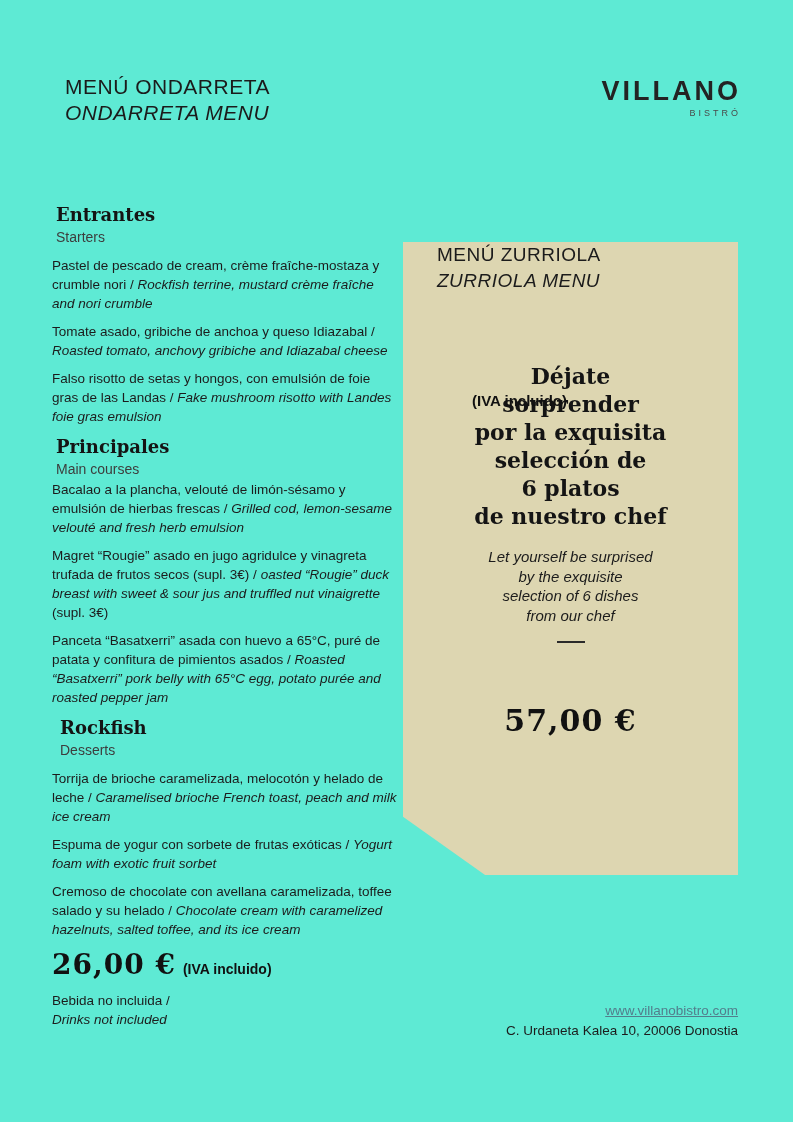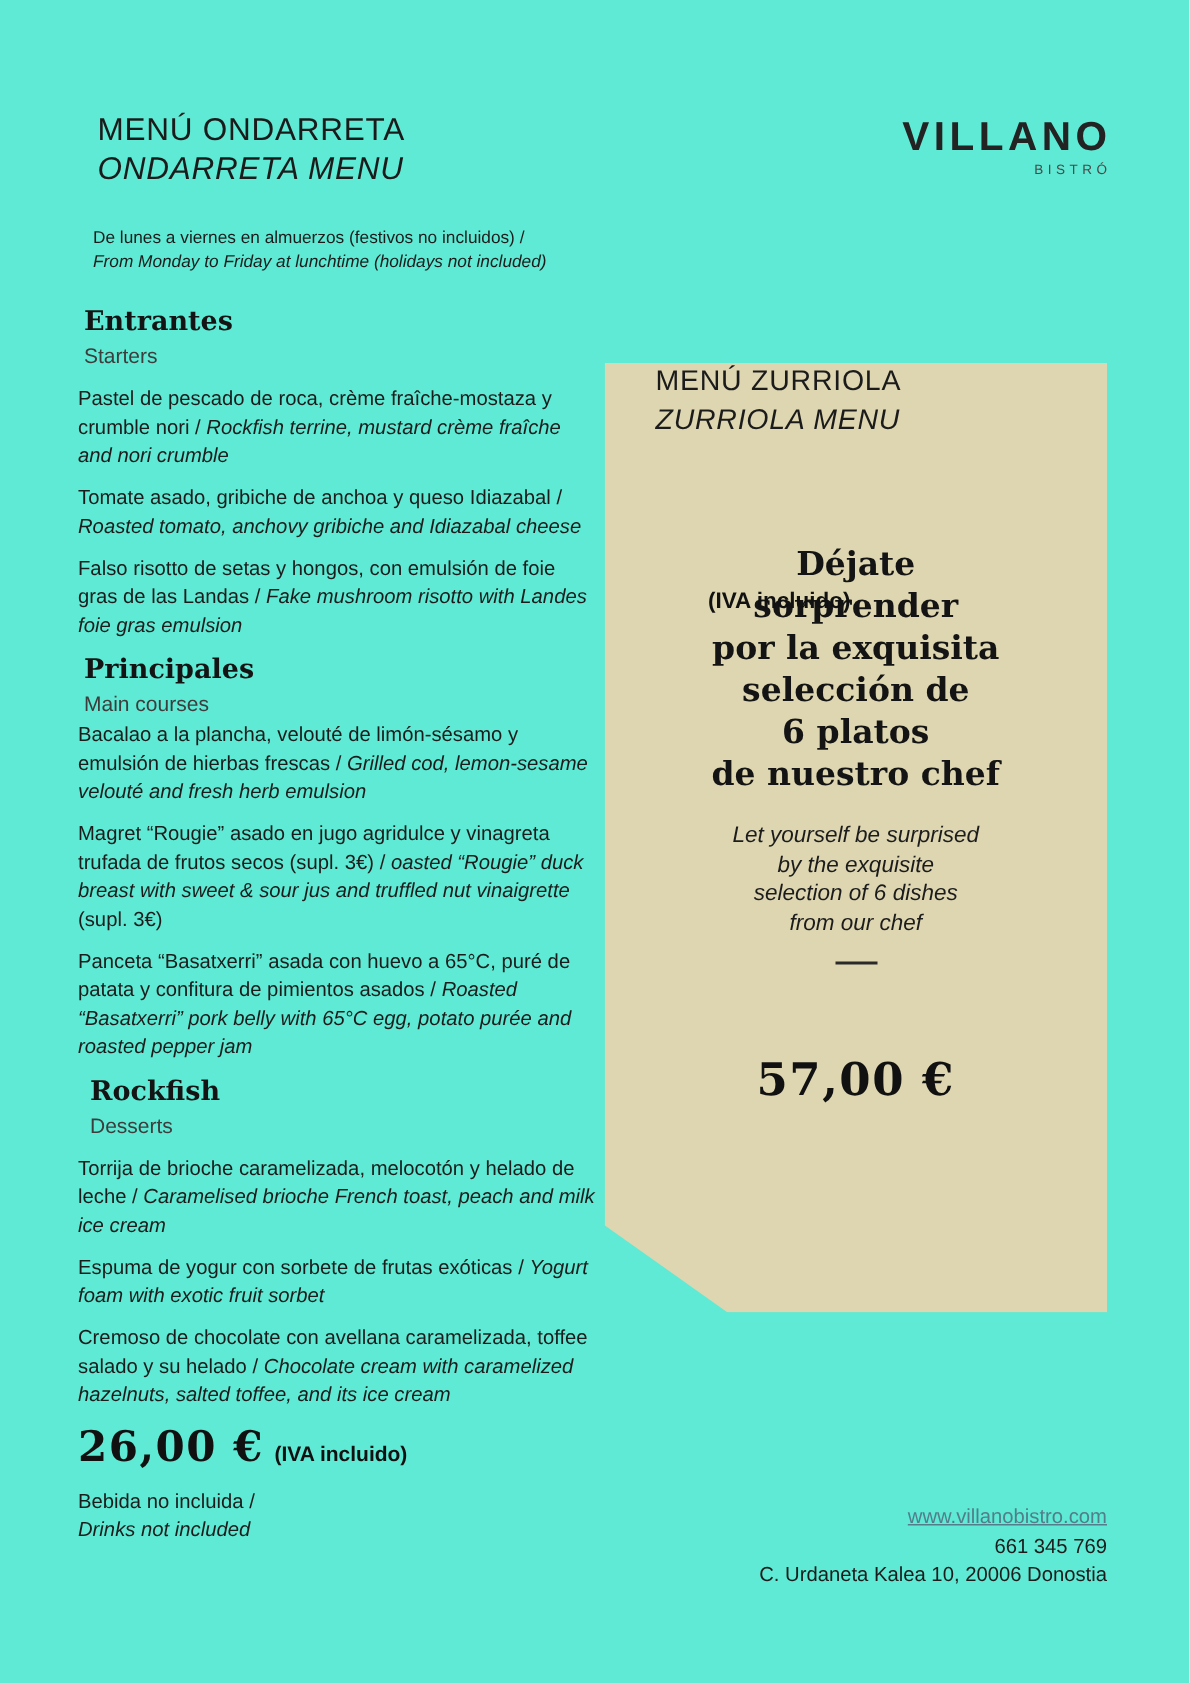--- a/index.html
+++ b/index.html
@@ -62,31 +62,27 @@
   <div class="title-block">
     <h1 class="title-es">MENÚ ONDARRETA</h1>
     <h2 class="title-en">ONDARRETA MENU</h2>
   </div>
 
   <div class="brand">
     <div class="brand-name">VILLANO</div>
     <div class="brand-tagline">BISTRÓ</div>
   </div>
 
-  <div class="note">
-    <div>De lunes a viernes en almuerzos (festivos no incluidos) /</div>
-    <div class="it">From Monday to Friday at lunchtime (holidays not included)</div>
-  </div>
 
   <div class="left-col">
     <div id="sections">
         <section class="menu-section">
           <h3 class="sec-title">Entrantes</h3>
           <div class="sec-sub">Starters</div>
-          <p class="dish"><span class="es">Pastel de pescado de roca, crème fraîche-mostaza y crumble nori</span><span class="sep"> / </span><span class="en">Rockfish terrine, mustard crème fraîche and nori crumble</span></p>
+          <p class="dish"><span class="es">Pastel de pescado de cream, crème fraîche-mostaza y crumble nori</span><span class="sep"> / </span><span class="en">Rockfish terrine, mustard crème fraîche and nori crumble</span></p>
           <p class="dish"><span class="es">Tomate asado, gribiche de anchoa y queso Idiazabal</span><span class="sep"> / </span><span class="en">Roasted tomato, anchovy gribiche and Idiazabal cheese</span></p>
           <p class="dish"><span class="es">Falso risotto de setas y hongos, con emulsión de foie gras de las Landas</span><span class="sep"> / </span><span class="en">Fake mushroom risotto with Landes foie gras emulsion</span></p>
         </section>
         <section class="menu-section">
           <h3 class="sec-title">Principales</h3>
           <div class="sec-sub">Main courses</div>
           <p class="dish"><span class="es">Bacalao a la plancha, velouté de limón-sésamo y emulsión de hierbas frescas</span><span class="sep"> / </span><span class="en">Grilled cod, lemon-sesame velouté and fresh herb emulsion</span></p>
           <p class="dish"><span class="es">Magret “Rougie” asado en jugo agridulce y vinagreta trufada de frutos secos (supl. 3€)</span><span class="sep"> / </span><span class="en">oasted “Rougie” duck breast with sweet &amp; sour jus and truffled nut vinaigrette</span><span class="sfx"> (supl. 3€)</span></p>
           <p class="dish"><span class="es">Panceta “Basatxerri” asada con huevo a 65°C, puré de patata y confitura de pimientos asados</span><span class="sep"> / </span><span class="en">Roasted “Basatxerri” pork belly with 65°C egg, potato purée and roasted pepper jam</span></p>
         </section>
@@ -129,17 +125,16 @@
         <div>from our chef</div>
       </div>
     <div class="divider"></div>
     <div class="z-price">
       <span class="num">57,00 €</span><span class="note">(IVA incluido)</span>
     </div>
   </aside>
 
   <footer class="contact">
     <a class="website" href="#" style="color: rgb(82, 126, 140);">www.villanobistro.com</a>
-    <div>661 345 769</div>
     <div>C. Urdaneta Kalea 10, 20006 Donostia</div>
   </footer>
 
 </div>
 
 </body></html>

